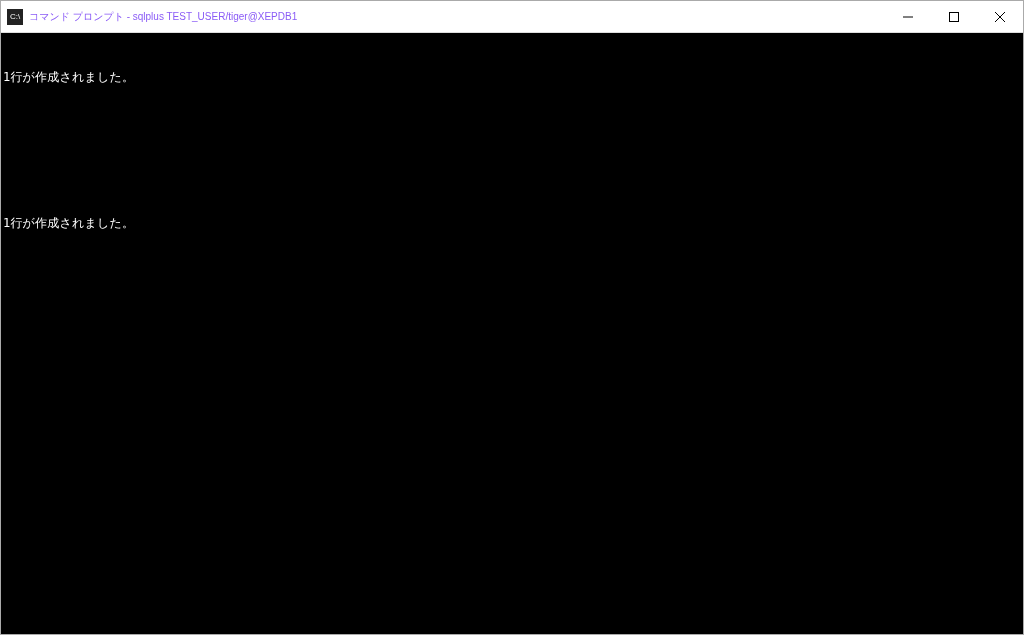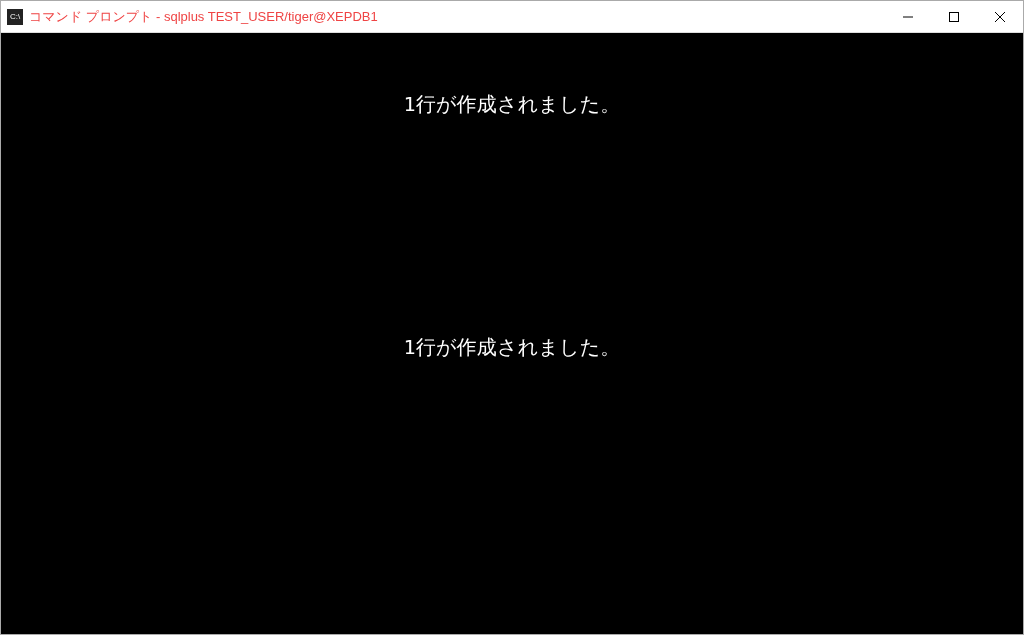--- a/index.html
+++ b/index.html
@@ -36,50 +36,49 @@
       align-items: center;
       justify-content: center;
     }
     .app-icon-inner {
       color: #fff;
       font-size: 8px;
       font-family: sans-serif;
       line-height: 1;
     }
     .title-text {
-      font-size: 13px;
+      font-size: 10px;
       font-family: "Yu Gothic UI","Segoe UI",sans-serif;
-      color: #ef4444;
+      color: #8b5cf6;
       flex: 1;
     }
     .win-controls { display: flex; height: 100%; }
     .win-btn {
       width: 46px;
       height: 100%;
       display: flex;
       align-items: center;
       justify-content: center;
       font-family: "Segoe UI Symbol",sans-serif;
       font-size: 11px;
       color: #000;
     }
     .win-btn svg { stroke: #000; }
     .console {
       flex: 1;
       background: #000;
       color: #fff;
-      font-size: 20px;
+      font-size: 12px;
       line-height: 1.35;
       padding: 4px 2px 2px 2px;
       white-space: pre;
       letter-spacing: 0.2px;
       overflow: hidden;
       position: relative;
       font-family: "MS Gothic","Consolas",monospace;
-      text-align: center;
     }
     .line { display: block; min-height: 1.35em; }
   </style>
 </head>
 <body>
 
 <div class="window">
   <div class="titlebar">
     <div class="app-icon">
       <span class="app-icon-inner">C:\</span>

